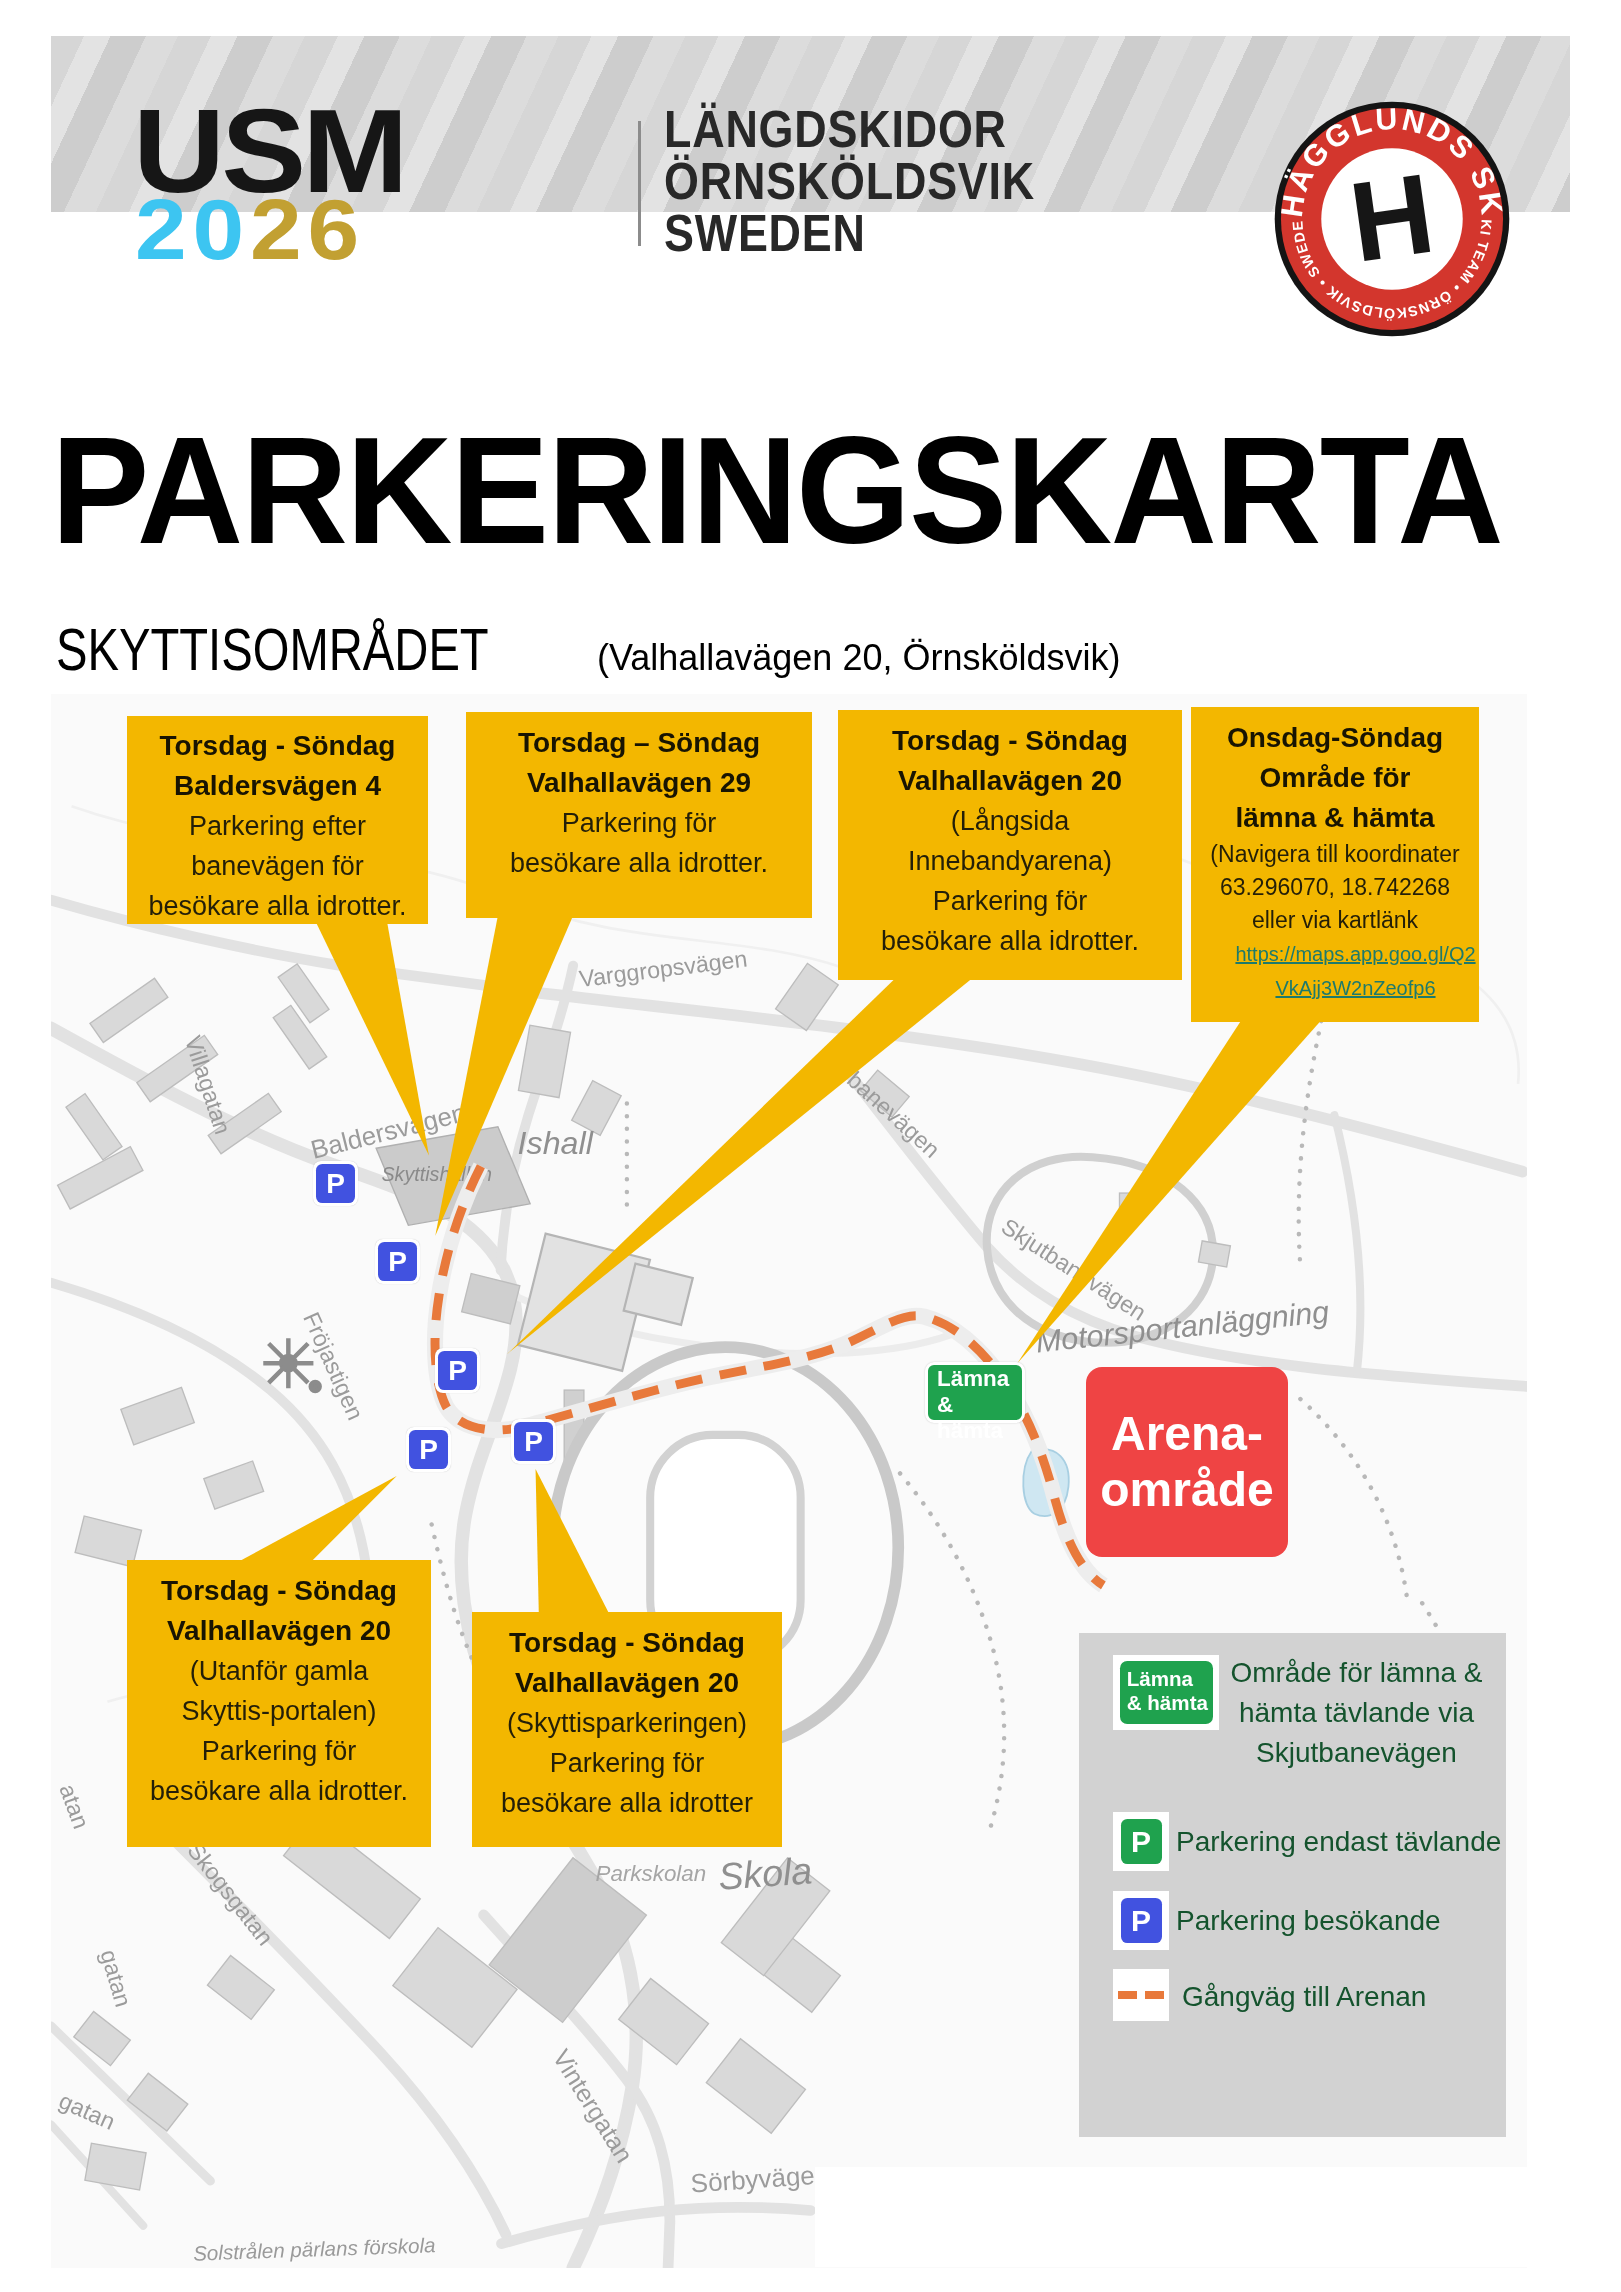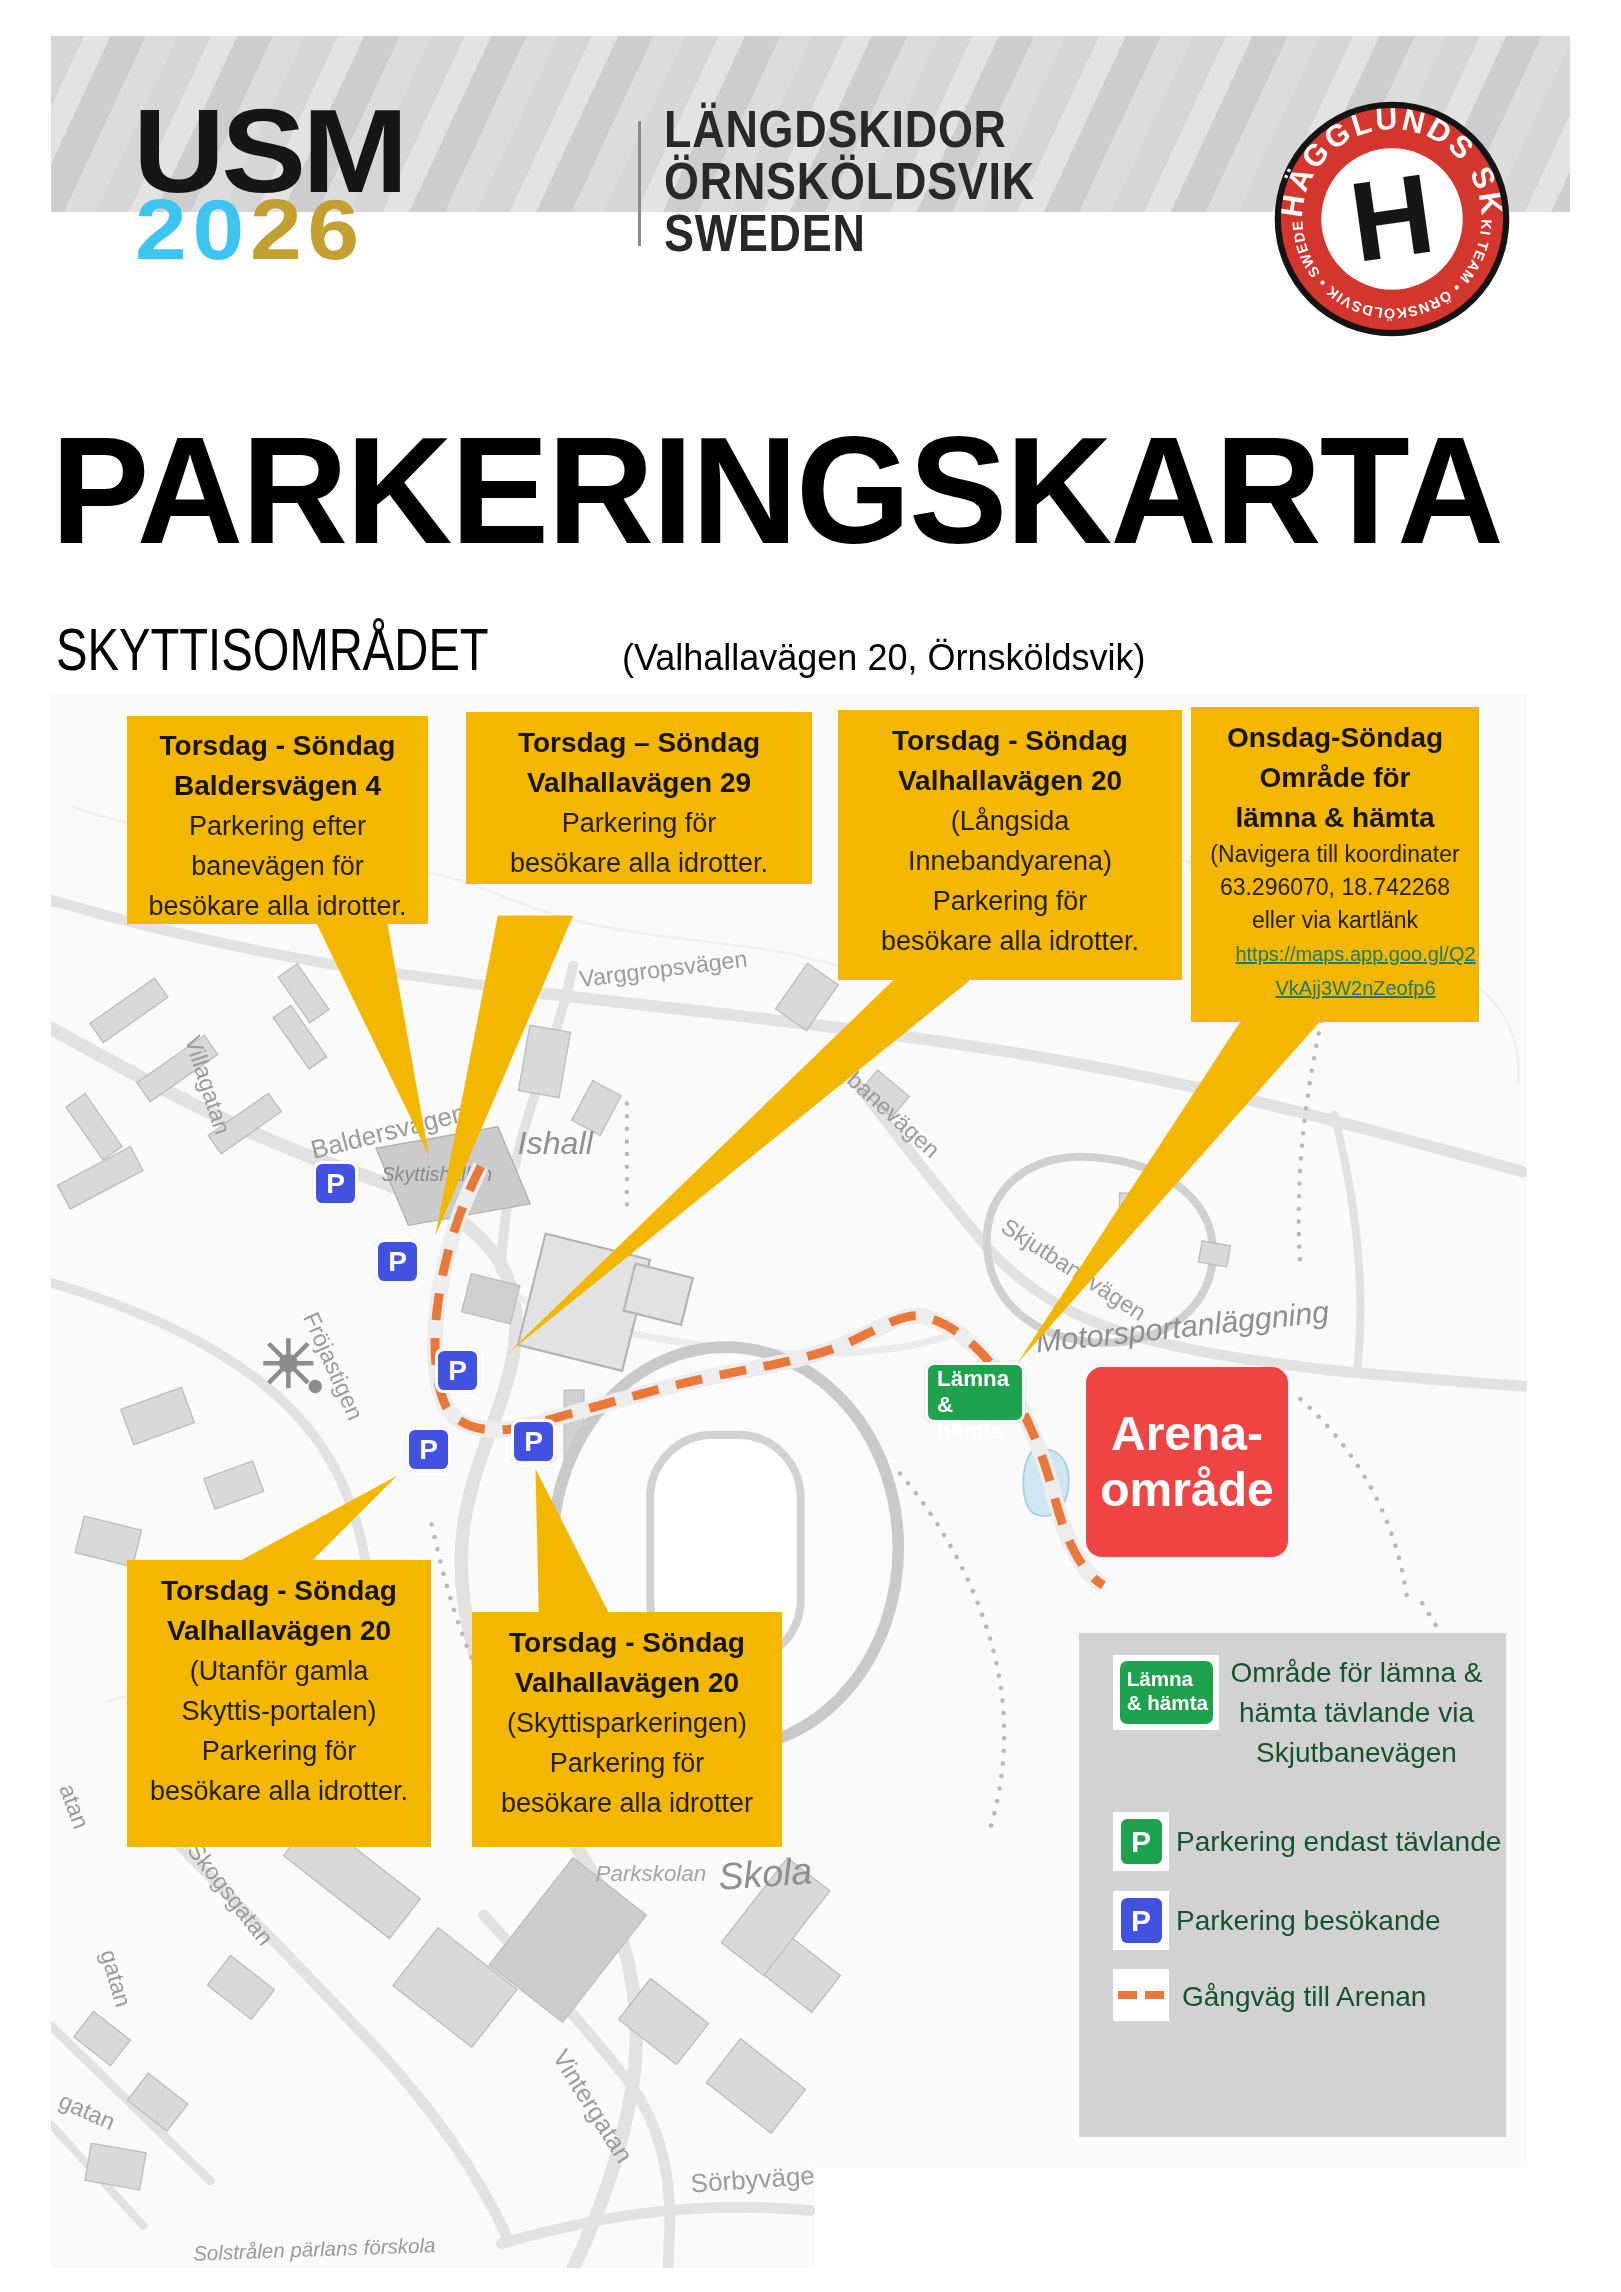--- a/index.html
+++ b/index.html
@@ -16,21 +16,21 @@
   .year-left{color:#3dc5f1;}
   .year-right{color:#c2a032;}
   .banner-divider{position:absolute;left:587px;top:85px;width:2.7px;height:125px;background:#8c8c8c;}
   .banner-lines{position:absolute;left:613px;top:68px;color:#282828;font-weight:700;font-size:51px;
     line-height:52px;letter-spacing:0.9px;transform:scaleX(0.88);transform-origin:left top;}
   .badge{position:absolute;left:1272px;top:99px;width:240px;height:240px;}
 
   
   .main-title{position:absolute;left:51px;top:414px;font-size:152px;line-height:1;font-weight:900;
     letter-spacing:-1.8px;color:#000;transform:scaleX(0.97);transform-origin:left top;white-space:nowrap;}
-  .subtitle{position:absolute;left:56px;top:616px;display:flex;align-items:baseline;gap:25px;color:#000;}
+  .subtitle{position:absolute;left:56px;top:616px;display:flex;align-items:baseline;gap:0;color:#000;}
   .subtitle-area{display:inline-block;font-size:59px;font-weight:400;transform:scaleX(0.8);transform-origin:left bottom;letter-spacing:0;}
   .subtitle-address{font-size:36px;font-weight:400;}
 
   
   .map{position:absolute;left:51px;top:694px;width:1476px;height:1574px;background:#fafafa;overflow:hidden;}
   .map svg{position:absolute;left:0;top:0;font-family:"Liberation Sans", sans-serif;}
   .white-cover{position:absolute;left:764px;top:1473px;width:712px;height:100px;background:#ffffff;}
 
   
   .callout{position:absolute;background:#F3B700;text-align:center;color:#241f08;padding-top:10.7px;box-sizing:border-box;}
@@ -287,21 +287,21 @@
       <div class="map-p" style="left: 460px; top: 725px;">
         <div class="p-sign p-blue">P</div>
       </div>
       <div class="callout" style="left: 76px; top: 21.5px; width: 301px; height: 208px;">
         <div class="ln ln-b">Torsdag - Söndag</div>
         <div class="ln ln-b">Baldersvägen 4</div>
         <div class="ln ln-n">Parkering efter</div>
         <div class="ln ln-n">banevägen för</div>
         <div class="ln ln-n">besökare alla idrotter.</div>
       </div>
-      <div class="callout" style="left: 415px; top: 18px; width: 346px; height: 172px;">
+      <div class="callout" style="left: 415px; top: 18px; width: 346px; height: 206px;">
         <div class="ln ln-b">Torsdag – Söndag</div>
         <div class="ln ln-b">Valhallavägen 29</div>
         <div class="ln ln-n">Parkering för</div>
         <div class="ln ln-n">besökare alla idrotter.</div>
       </div>
       <div class="callout" style="left: 787px; top: 16px; width: 344px; height: 270px;">
         <div class="ln ln-b">Torsdag - Söndag</div>
         <div class="ln ln-b">Valhallavägen 20</div>
         <div class="ln ln-n">(Långsida</div>
         <div class="ln ln-n">Innebandyarena)</div>

